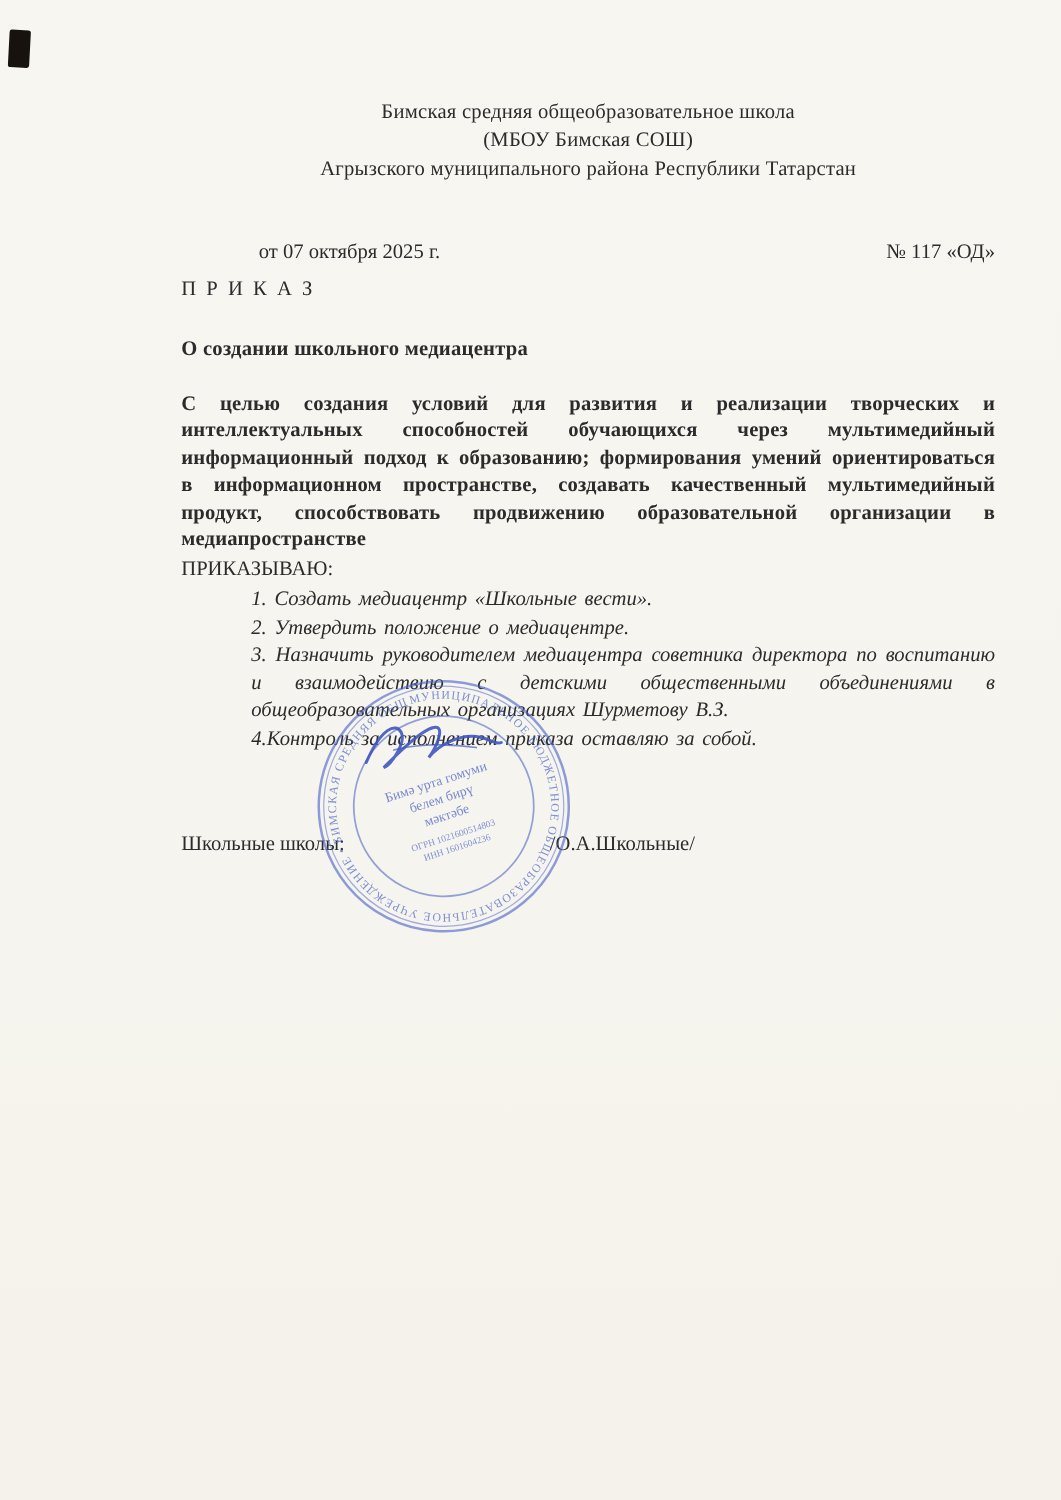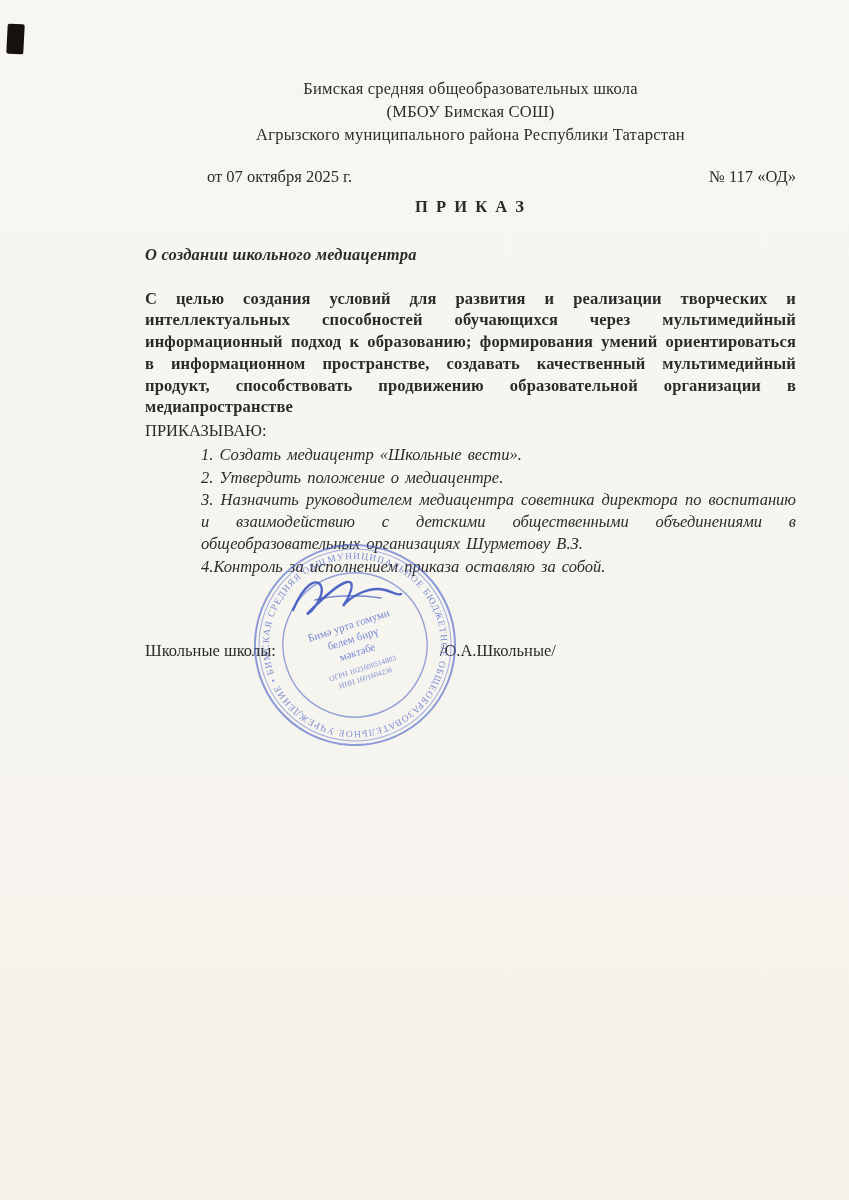--- a/index.html
+++ b/index.html
@@ -23,29 +23,29 @@
     position:absolute;left:145px;top:78px;width:651px;
     font-size:16.5px;line-height:1.32;
   }
   .header{
     text-align:center;
     line-height:1.38;
     letter-spacing:.2px;
   }
   .date-row{
     display:flex;justify-content:space-between;
-    margin-top:20px;
+    margin-top:44px;
   }
   .date-left{padding-left:62px;}
   .order-title{
-    text-align:center;font-weight:bold;letter-spacing:2px;
+    font-weight:normal;letter-spacing:2px;
     margin-top:8px;
   }
   .subject{
-    font-weight:bold;margin-top:26px;letter-spacing:.2px;font-style:italic;
+    font-weight:bold;margin-top:26px;letter-spacing:.2px;
   }
   .body-par{
     margin-top:22px;text-align:justify;letter-spacing:.15px;
     word-spacing:2px;
     font-weight:bold;
   }
   .prikaz-label{margin-top:2px;}
   .items{margin-top:2px;}
   .item{
     margin-left:56px;text-align:justify;word-spacing:2px;margin-top:1px;font-style:italic;
@@ -70,21 +70,21 @@
 </head>
 <body>
 
 <div class="page">
 
   <div class="scan-artifact"></div>
 
   <div class="content">
 
     <div class="header">
-      <div>Бимская средняя общеобразовательных школа</div>
+      <div>Бимская средняя общеобразовательное школа</div>
       <div>(МБОУ Бимская СОШ)</div>
       <div>Агрызского муниципального района Республики Татарстан</div>
     </div>
 
     <div class="date-row">
       <span class="date-left">от 07 октября  2025 г.</span>
       <span>№ 117 «ОД»</span>
     </div>
 
     <div class="order-title">П Р И К А З</div>

